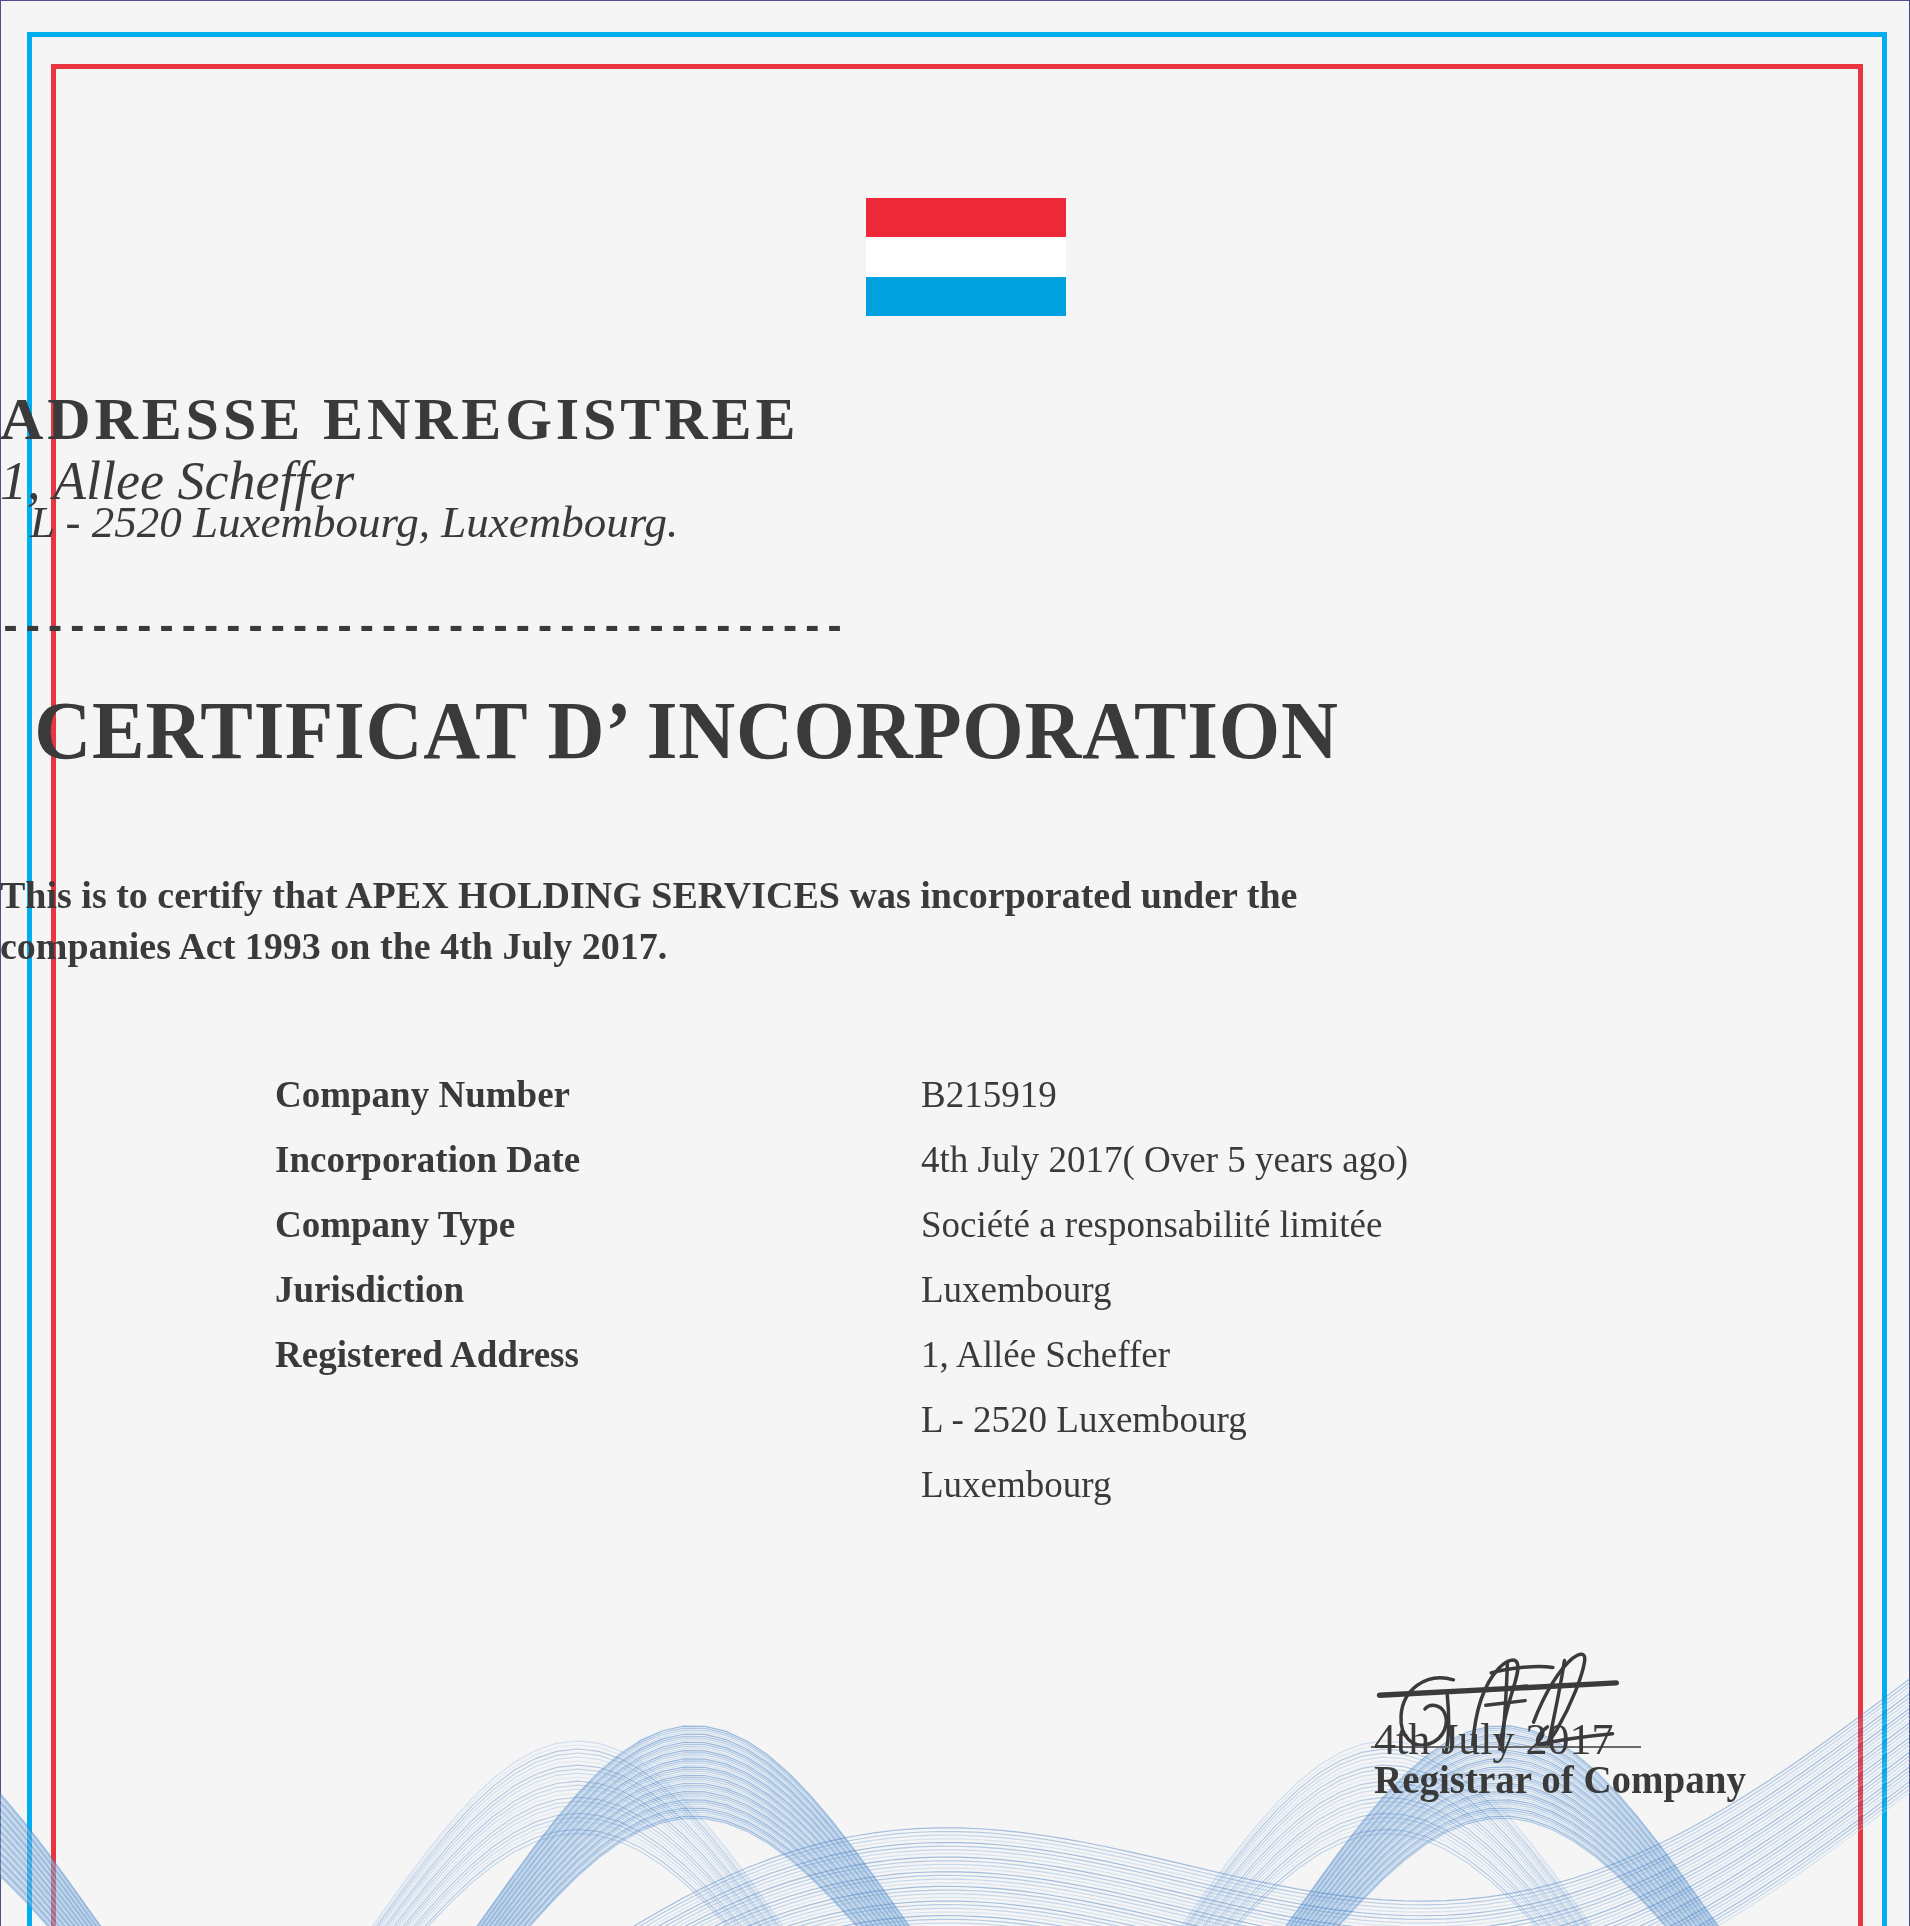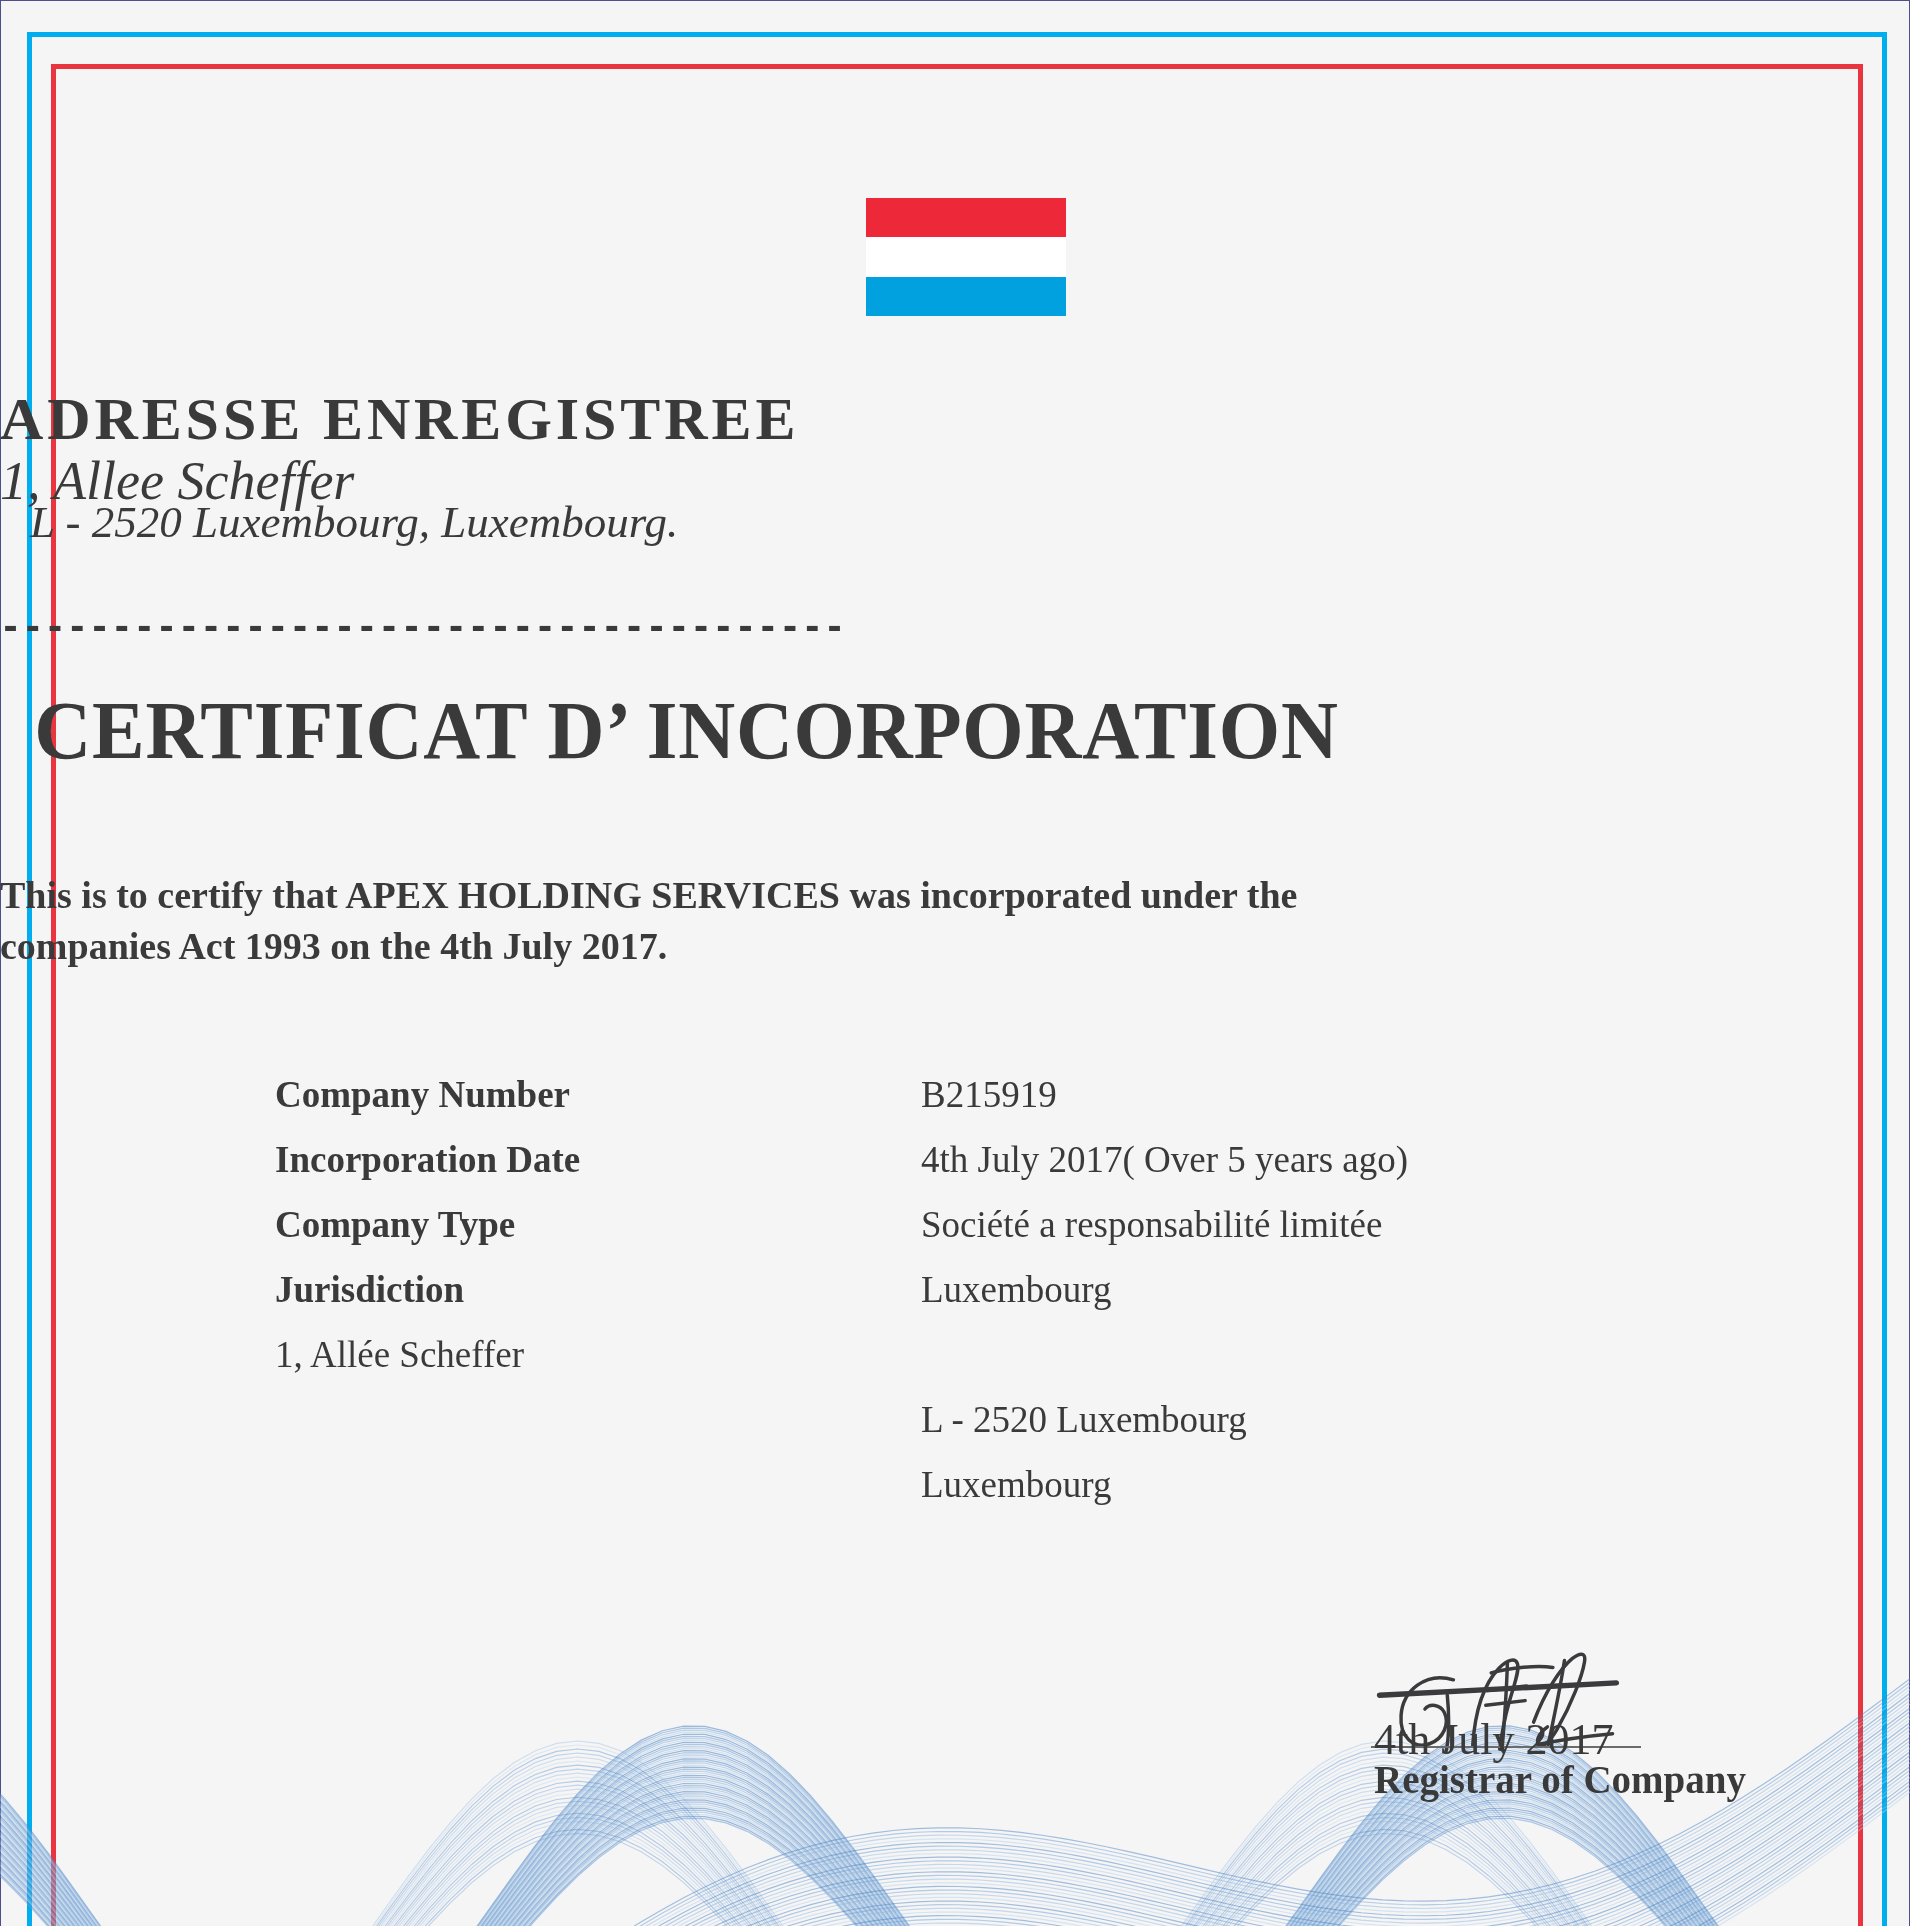--- a/index.html
+++ b/index.html
@@ -188,20 +188,21 @@
     </div>
     <div class="row">
       <span class="label">Company Type</span>
       <span class="value">Société a responsabilité limitée</span>
     </div>
     <div class="row">
       <span class="label">Jurisdiction</span>
       <span class="value">Luxembourg</span>
     </div>
     <div class="row">
+      <span class="label">Registered Address</span>
       <span class="value">1, Allée Scheffer</span>
     </div>
     <div class="row">
       <span class="label"></span>
       <span class="value">L - 2520 Luxembourg</span>
     </div>
     <div class="row">
       <span class="label"></span>
       <span class="value">Luxembourg</span>
     </div>

